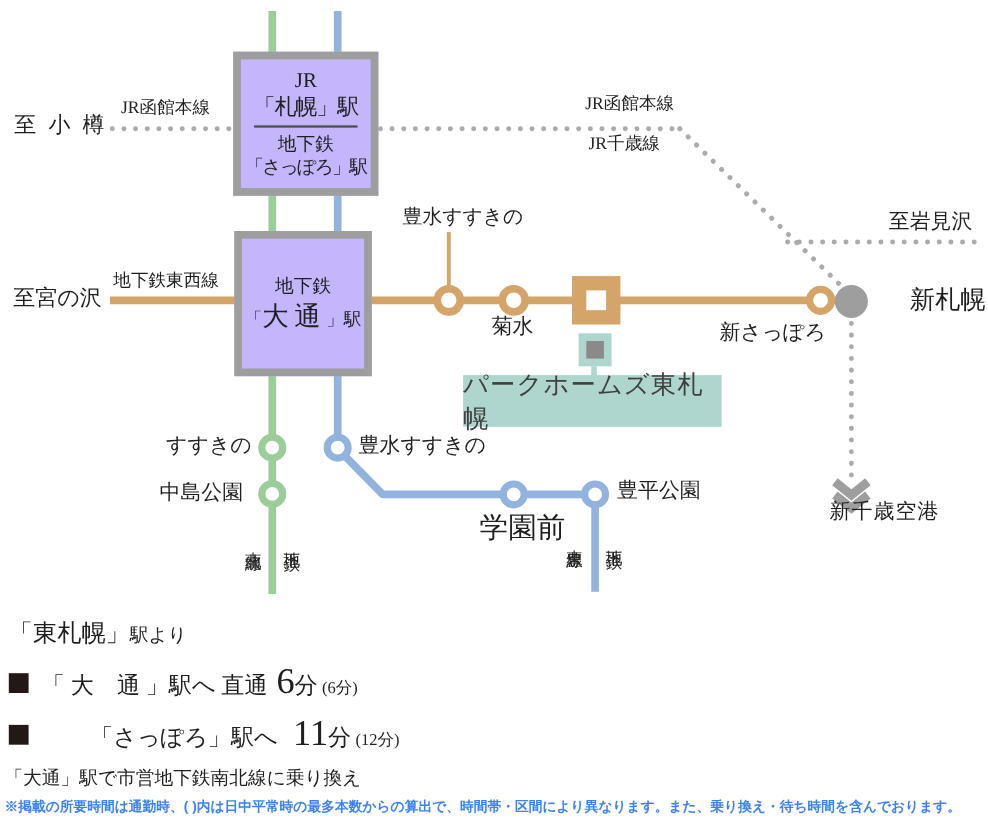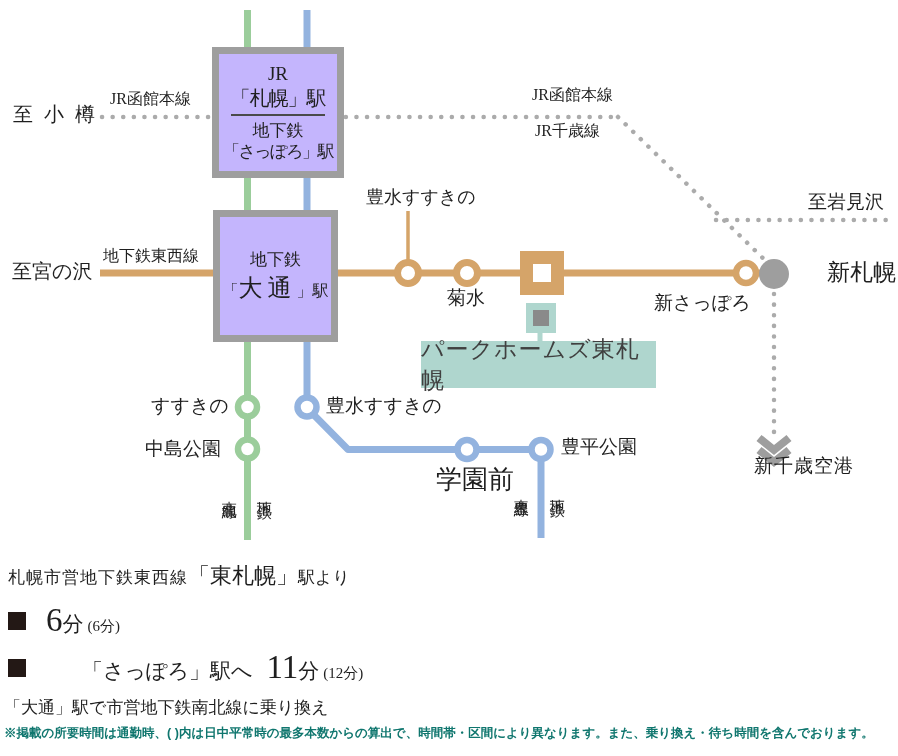--- a/index.html
+++ b/index.html
@@ -27,21 +27,21 @@
   .box-divider{width:80%;border-top:2px solid #4a4a4a;margin:3px auto 4px auto;}
   .big-num{font-size:36px;line-height:1;}
   
   .property-box{position:absolute;left:421px;top:341px;width:235px;height:47px;
       background:var(--teal);display:flex;align-items:center;justify-content:center;
       font-family:"Liberation Sans", sans-serif;font-size:23px;color:#404040;letter-spacing:1px;}
   
   .info-row{position:absolute;display:flex;align-items:baseline;white-space:nowrap;}
   .bullet-sq{width:18px;height:18px;background:var(--bullet);display:inline-block;
       align-self:center;margin-right:12px;}
-  .footnote{font-family:"Liberation Sans", sans-serif;font-weight:bold;font-size:12.5px;color:#0f766e;}
+  .footnote{font-family:"Liberation Sans", sans-serif;font-weight:bold;font-size:12.5px;color:#3b82f6;}
 </style>
 </head>
 <body>
 
 <div class="canvas">
 
   <svg class="map-svg" width="898" height="560" viewBox="0 0 898 560">
 
     <g stroke="#ABABAB" stroke-width="4.5" stroke-linecap="round" fill="none">
       <line x1="102" y1="117" x2="618" y2="117" stroke-dasharray="0.1 10.5"></line>
@@ -122,27 +122,27 @@
   <div class="lbl" style="left:326px;top:395px;font-size:19px;text-align:center;">豊水すすきの</div>
   <div class="lbl" style="left:436px;top:465px;font-size:26px;">学園前</div>
   <div class="lbl" style="left:561px;top:436px;font-size:19px;">豊平公園</div>
 
   <div class="lbl vtext" style="left:220px;top:489px;font-size:15px;">南北線</div>
   <div class="lbl vtext" style="left:255px;top:489px;font-size:15px;">地下鉄</div>
   <div class="lbl vtext" style="left:512px;top:487px;font-size:15px;">東豊線</div>
   <div class="lbl vtext" style="left:548px;top:487px;font-size:15px;">地下鉄</div>
 
   <div class="info-row" style="left:8px;top:561px;">
-    <span style="font-size:17px;letter-spacing:1px;">札幌市営地下鉄東西線</span>
     <span style="font-size:22px;">「東札幌」</span>
     <span style="font-size:17px;">駅より</span>
   </div>
 
   <div class="info-row" style="left:8px;top:604px;">
     <span class="bullet-sq"></span>
+    <span style="font-size:21px;">「 大　通 」駅へ 直通</span>
     <span style="font-size:33px;line-height:1;margin-left:8px;">6</span>
     <span style="font-size:21px;">分</span>
     <span style="font-size:15px;margin-left:4px;">(6分)</span>
   </div>
 
   <div class="info-row" style="left:8px;top:651px;">
     <span class="bullet-sq"></span>
     <span style="font-size:21px;margin-left:44px;">「さっぽろ」駅へ</span>
     <span style="font-size:33px;line-height:1;margin-left:14px;text-align:center;">11</span>
     <span style="font-size:21px;">分</span>

